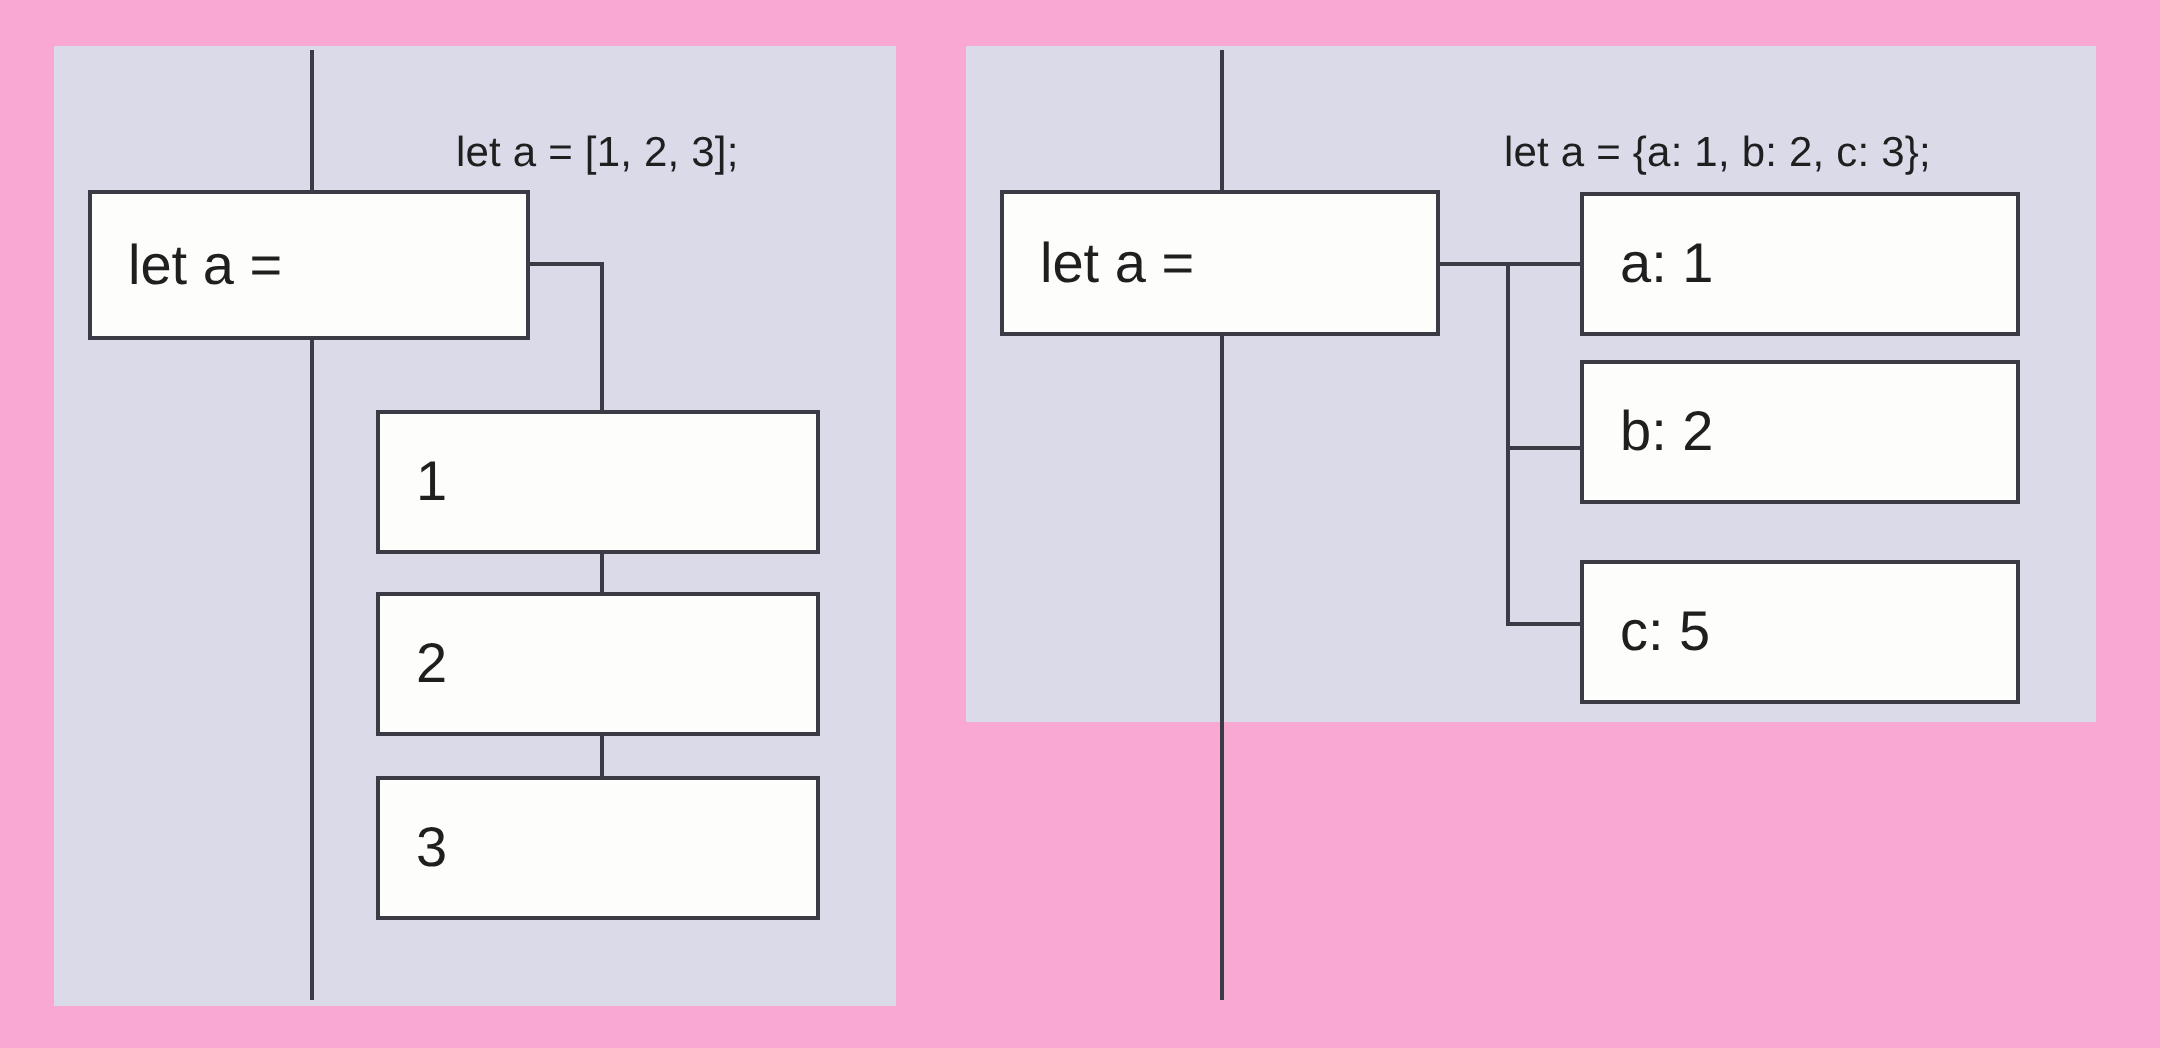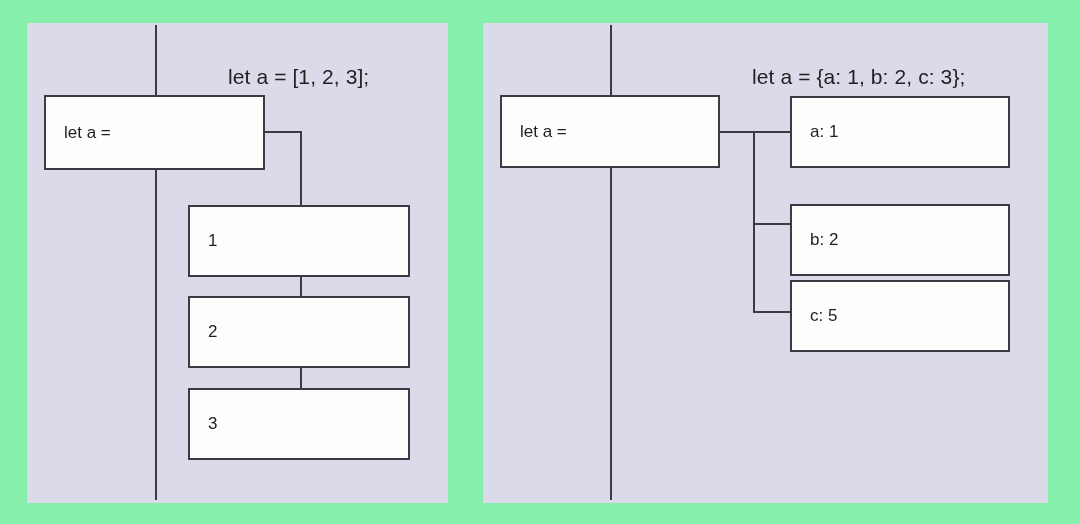--- a/index.html
+++ b/index.html
@@ -11,30 +11,30 @@
   body {
     width: 1080px;
     height: 524px;
     font-family: "Liberation Sans", sans-serif;
     overflow: hidden;
   }
   #canvas {
     position: relative;
     width: 1080px;
     height: 524px;
-    background: #86efac;
+    background: #f9a8d4;
   }
 
   
   .panel {
     position: absolute;
     background: #dadae9;
   }
   #panel-array  { left: 27px;  top: 23px; width: 421px; height: 480px; }
-  #panel-object { left: 483px; top: 23px; width: 565px; height: 480px; }
+  #panel-object { left: 483px; top: 23px; width: 565px; height: 338px; }
 
   
   .scope-line {
     position: absolute;
     width: 2px;
     background: #3b3b46;
   }
 
   
   .caption {
@@ -52,21 +52,21 @@
     background: #fdfdfb;
     border: 2px solid #3b3b46;
     box-sizing: border-box;
   }
   .box > .box-label {
     position: absolute;
     left: 18px;
     top: 50%;
     transform: translateY(-50%);
     color: #1f1f1f;
-    font-size: 17px;
+    font-size: 28px;
     line-height: 24px;
     white-space: nowrap;
   }
 
   
   .conn {
     position: absolute;
     background: #3b3b46;
   }
   .conn.h { height: 2px; }
@@ -125,21 +125,21 @@
     <div class="conn h" style="left:270px; top:108px; width:39px;"></div>
 
     <div class="conn h" style="left:270px; top:200px; width:39px;"></div>
 
     <div class="conn h" style="left:270px; top:288px; width:39px;"></div>
 
     <div class="box" style="left:307px; top:73px; width:220px; height:72px;text-align:right;">
       <span class="box-label">a: 1</span>
     </div>
 
-    <div class="box" style="left:307px; top:181px; width:220px; height:72px;">
+    <div class="box" style="left:307px; top:157px; width:220px; height:72px;">
       <span class="box-label">b: 2</span>
     </div>
 
     <div class="box" style="left:307px; top:257px; width:220px; height:72px;">
       <span class="box-label">c: 5</span>
     </div>
 
   </div>
 
 </div>

